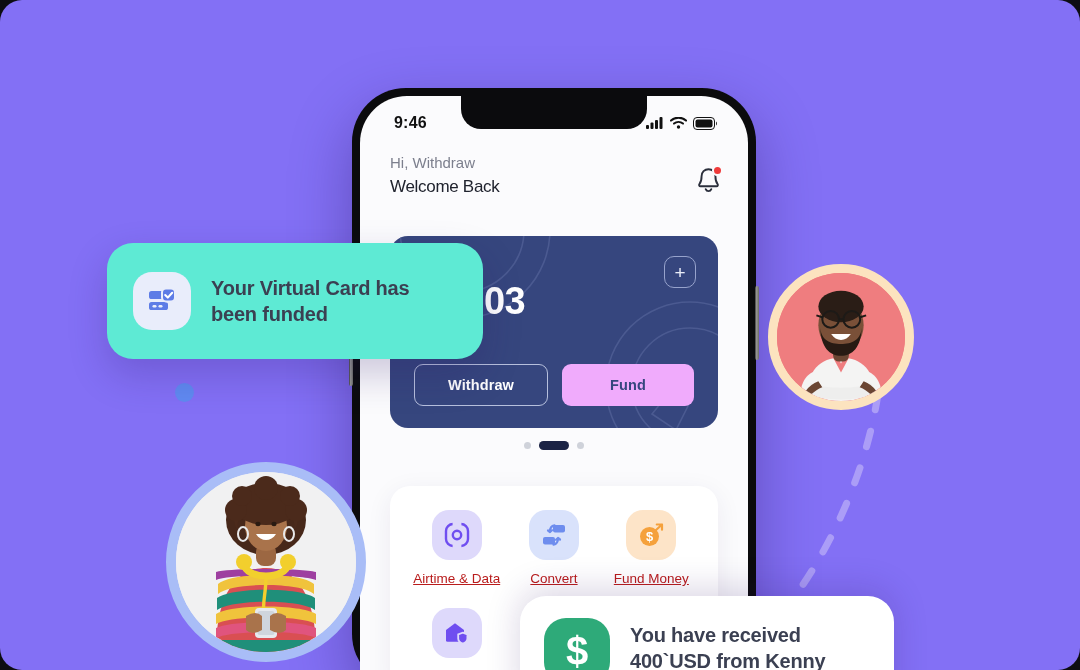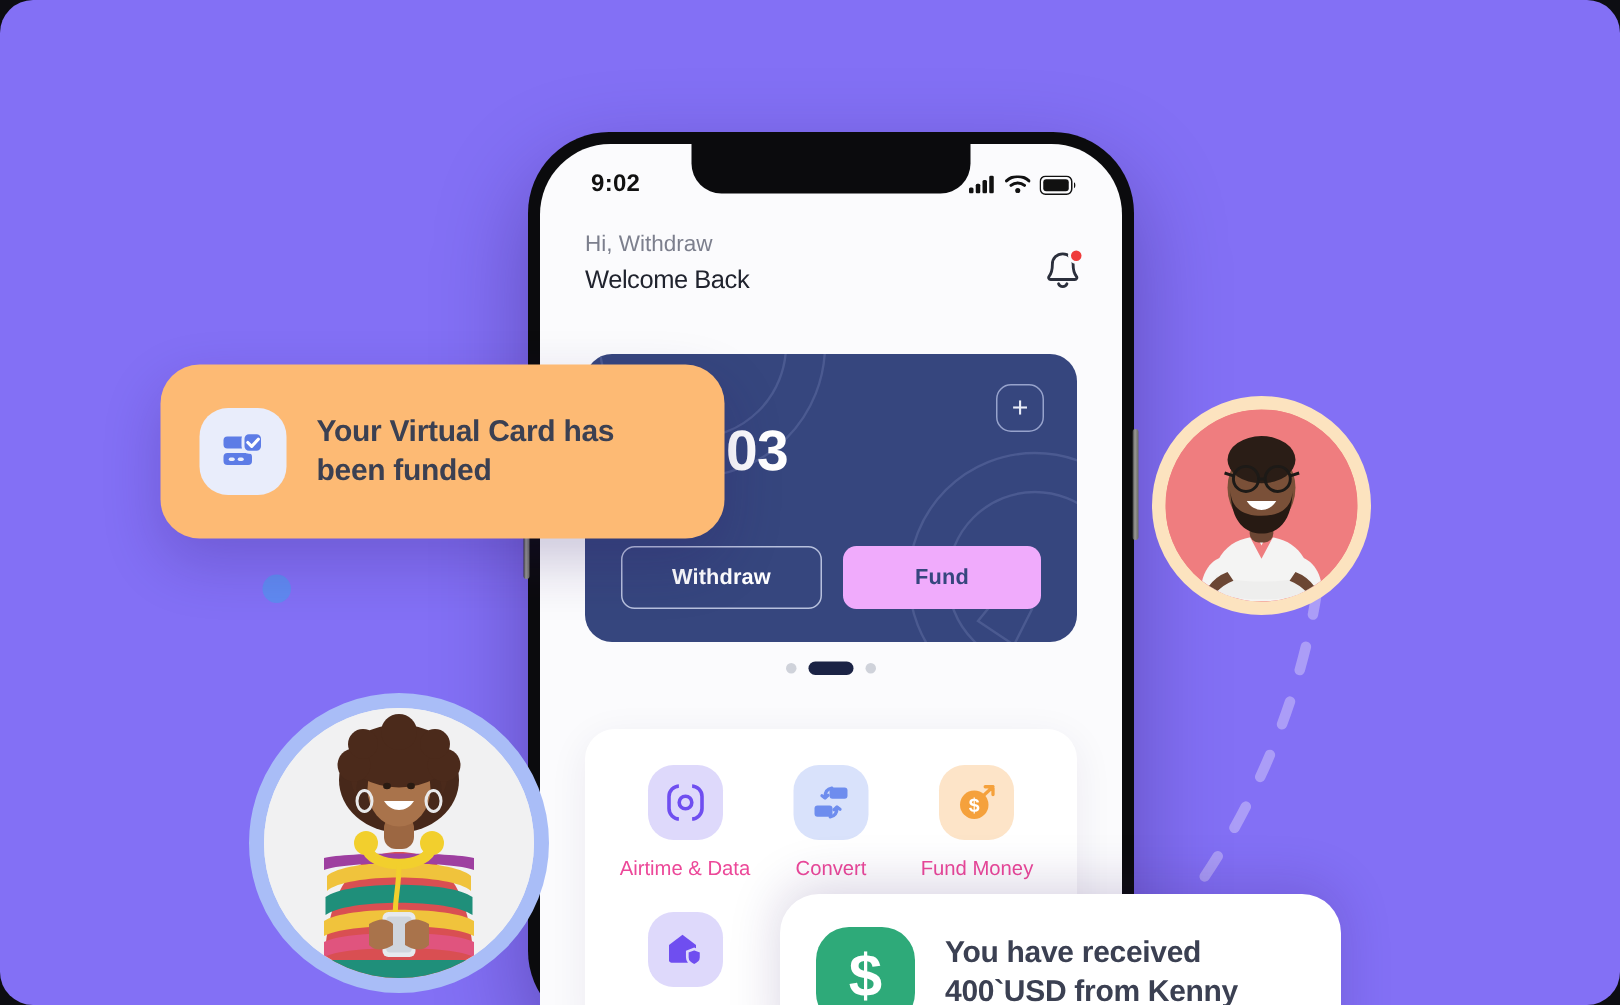--- a/index.html
+++ b/index.html
@@ -120,27 +120,27 @@
   .actions-panel {
     position: absolute; left: 30px; top: 390px;
     width: 328px; min-height: 210px;
     background: #ffffff; border-radius: 20px;
     box-shadow: 0 6px 26px rgba(40,30,90,.07);
     padding: 24px 18px 10px;
   }
   .act-grid { display: grid; grid-template-columns: repeat(3,1fr); row-gap: 22px; }
   .act-cell { display: flex; flex-direction: column; align-items: center; gap: 11px; }
   .act-circle { width: 50px; height: 50px; border-radius: 17px; display: flex; align-items: center; justify-content: center; }
-  .act-label { font-size: 13.5px; color: #ec4899; }
+  .act-label { font-size: 13.5px; color: #b91c1c; text-decoration: underline; }
 
   
   .toast-card {
     position: absolute; left: 107px; top: 243px;
     width: 376px; height: 116px;
-    background: #fdba74; border-radius: 26px;
+    background: #5eead4; border-radius: 26px;
     box-shadow: 0 16px 38px rgba(42,18,99,.22);
     display: flex; align-items: center; gap: 20px;
     padding: 0 26px;
     z-index: 20;
   }
   .toast-icon-sq {
     width: 58px; height: 58px; border-radius: 19px;
     background: #e9edfb; display: flex; align-items: center; justify-content: center;
     flex: 0 0 auto;
   }
@@ -183,21 +183,21 @@
 
   <div id="phone">
     <div class="btn-side btn-vol-up"></div>
     <div class="btn-side btn-vol-down"></div>
     <div class="btn-side btn-power"></div>
 
     <div id="phone-inner">
       <div class="notch"></div>
 
       <div class="statusbar">
-        <div class="sb-time">9:02</div>
+        <div class="sb-time">9:46</div>
         <div class="sb-right">
           <svg width="18" height="12" viewBox="0 0 18 12">
             <rect x="0" y="8" width="3" height="4" rx="1" fill="#111"></rect>
             <rect x="4.5" y="5.5" width="3" height="6.5" rx="1" fill="#111"></rect>
             <rect x="9" y="3" width="3" height="9" rx="1" fill="#111"></rect>
             <rect x="13.5" y="0" width="3" height="12" rx="1" fill="#111"></rect>
           </svg>
           <svg width="17" height="12" viewBox="0 0 17 12">
             <path d="M1 3.6a11 11 0 0 1 15 0" fill="none" stroke="#111" stroke-width="2" stroke-linecap="round"></path>
             <path d="M4 6.6a7 7 0 0 1 9 0" fill="none" stroke="#111" stroke-width="2" stroke-linecap="round"></path>

